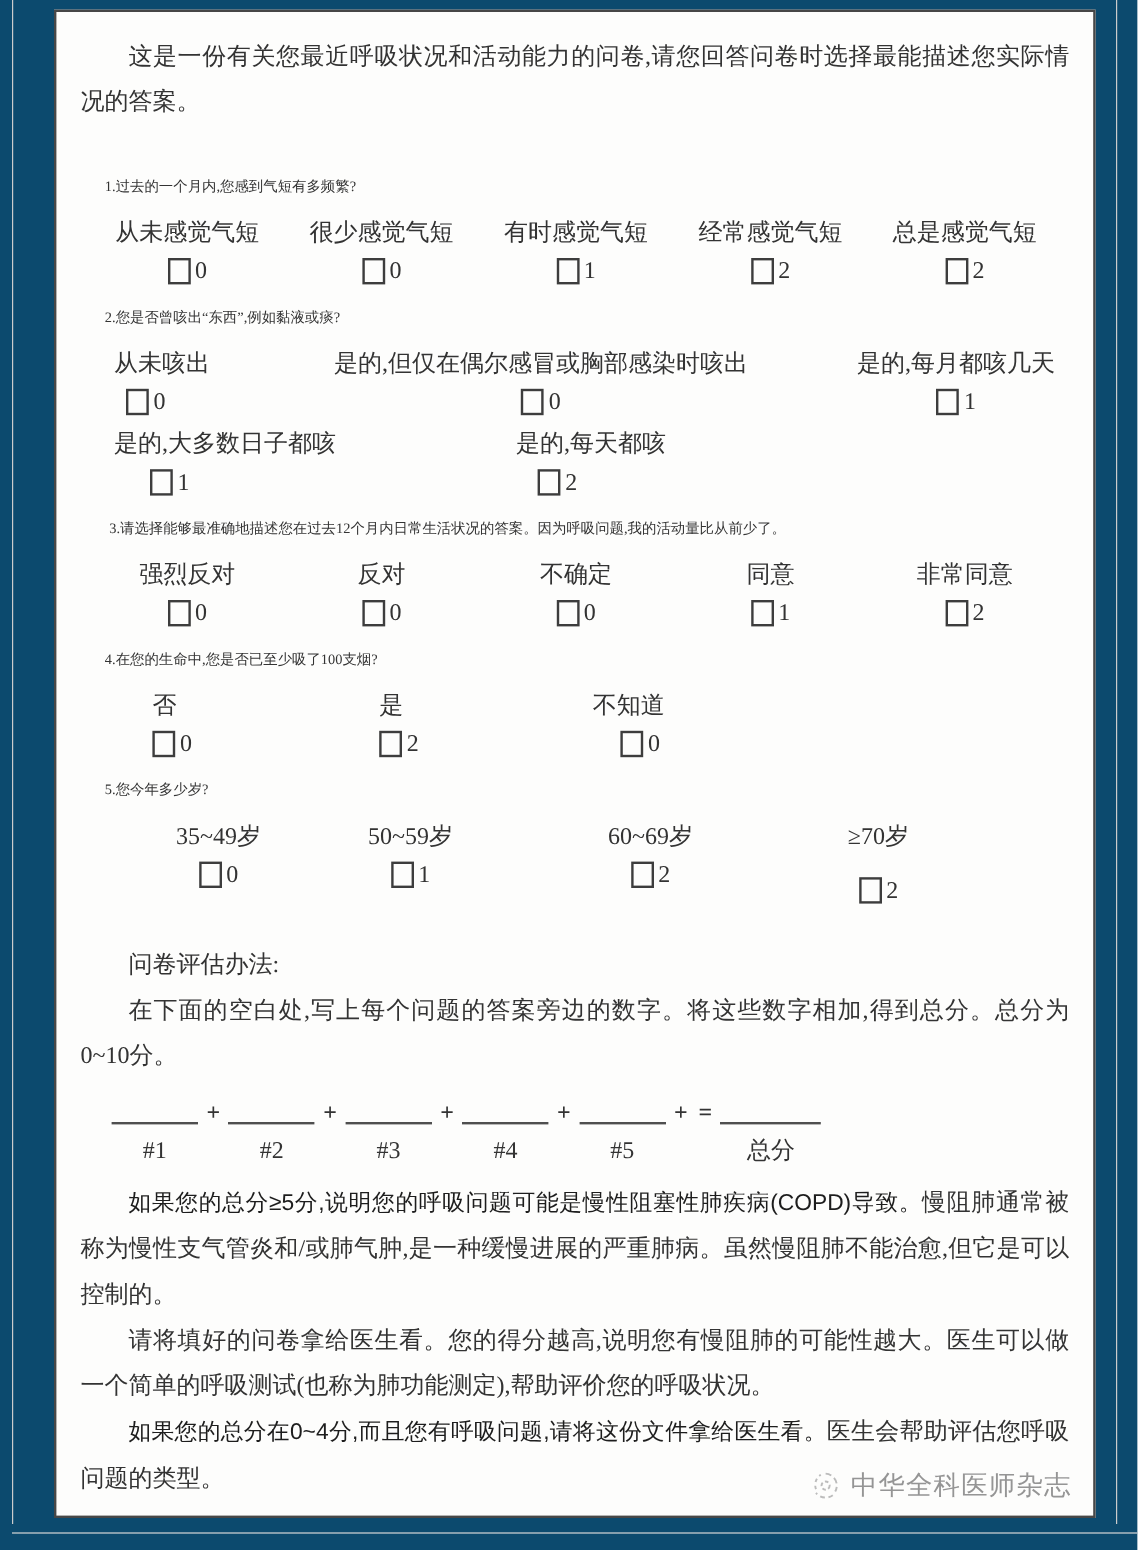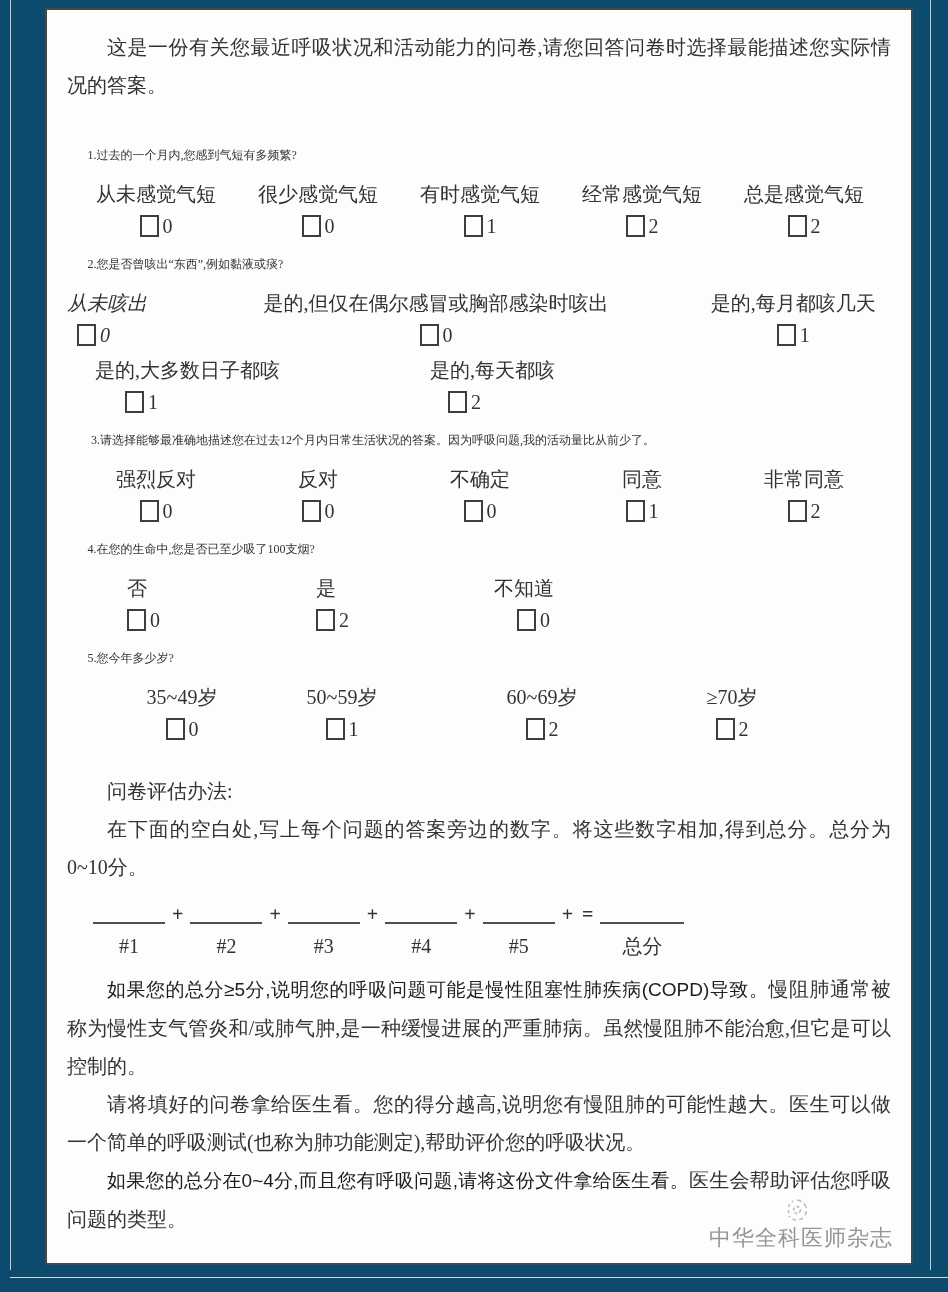--- a/index.html
+++ b/index.html
@@ -49,37 +49,37 @@
     width:15px;height:18px;
     border:2px solid #3d3d3d;
     display:inline-block;margin-right:4px;
     background:transparent;flex:0 0 auto;
   }
   .score{font-size:20px;}
 
   
   .q1-row,.q3-row{padding-left:8px;}
   .q1-row .opt,.q3-row .opt{width:162px;}
-  .q2-row1 .opt1{width:150px;font-style:italic;}
+  .q2-row1 .opt1{margin-left:28px;width:150px;}
   .q2-row1 .opt1 .cbline{margin-left:10px;}
   .q2-row1 .opt2{width:440px;}
   .q2-row1 .opt3{margin-left:40px;width:196px;}
   .q2-row2 .opt1{margin-left:28px;width:260px;}
   .q2-row2 .opt1 .cbline{margin-left:30px;}
   .q2-row2 .opt2{margin-left:75px;width:240px;}
   .q2-row2 .opt2 .cbline{margin-left:18px;}
   .q4-row .opt1{margin-left:60px;width:130px;}
   .q4-row .opt2{margin-left:59px;width:130px;}
   .q4-row .opt3{margin-left:48px;width:150px;}
   .q4-row .opt3 .cbline{margin-left:23px;}
   .q5-row{padding-left:40px;}
   .q5-row .opt1{width:150px;}
   .q5-row .opt2{width:170px;}
   .q5-row .opt3{width:230px;}
-  .q5-row .opt4{width:150px;}
+  .q5-row .opt4{width:150px;gap:13px;}
 
   .scoring-heading{margin-top:28px;}
 
   .formula{display:flex;align-items:flex-start;margin-top:12px;margin-left:26px;}
   .fcol{display:flex;flex-direction:column;align-items:center;}
   .fline{
     width:72px;height:24px;
     border-bottom:2px solid #4f4f4f;
   }
   .fcol.total .fline{width:84px;}
@@ -93,21 +93,21 @@
   .results{margin-top:10px;}
   .lead{
     font-weight:normal;color:#1d1d1d;
     font-family:"Liberation Sans","DejaVu Sans",sans-serif;
     font-size:19px;
   }
   .watermark{
     position:absolute;right:18px;bottom:10px;
     display:flex;align-items:center;
     color:#959595;font-size:22px;
-    letter-spacing:1px;white-space:nowrap;flex-direction:column;
+    letter-spacing:1px;white-space:nowrap;
   }
   .wm-icon{margin-right:8px;opacity:.65;display:inline-flex;}
 </style>
 </head>
 <body>
 
 <div class="sheet">
   <div class="edge edge-left"></div>
   <div class="edge edge-right"></div>
   <div class="edge edge-bottom"></div>

